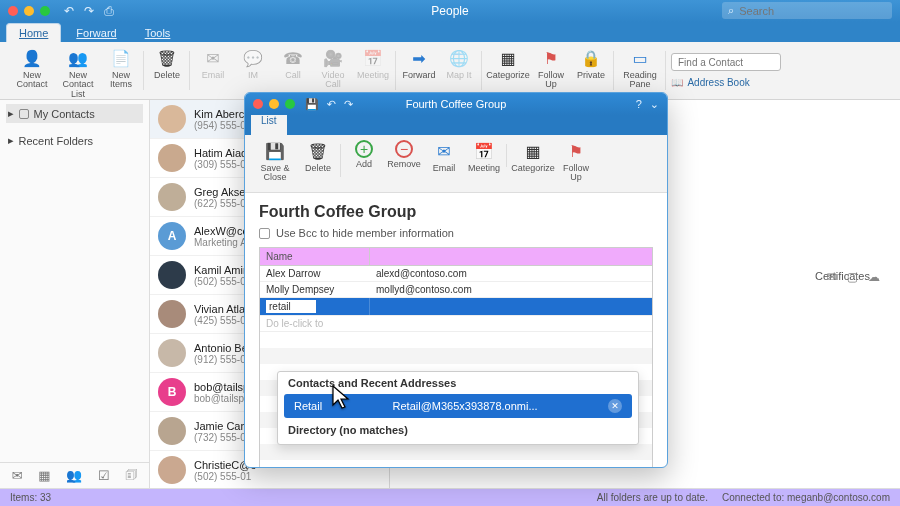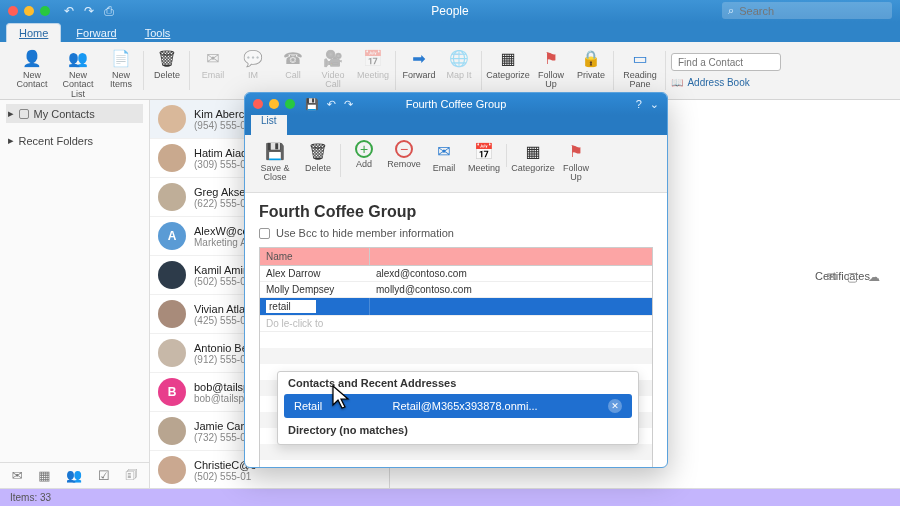--- a/index.html
+++ b/index.html
@@ -66,21 +66,21 @@
   .dhelp{position:absolute;right:8px;color:#dff0ff;font-size:11px;display:flex;gap:8px;}
   .dtabs{height:20px;background:#277ac2;display:flex;align-items:flex-end;padding-left:6px;}
   .dtab{padding:9px 10px;font-size:10px;color:#fff;border-radius:4px 4px 0 0;cursor:pointer;}
   .dtab.active{background:#f3f3f3;color:#2a6aa5;}
   .dribbon{height:58px;background:#f3f3f3;border-bottom:1px solid #ddd;display:flex;align-items:flex-start;padding:3px 4px;}
   .dbody{flex:1;padding:10px 14px;overflow:hidden;position:relative;}
   .gname{font-size:16px;font-weight:600;color:#333;margin-bottom:6px;}
   .chk{display:flex;align-items:center;gap:6px;font-size:11px;color:#555;margin-bottom:8px;}
   .chk .box{width:11px;height:11px;border:1px solid #999;border-radius:2px;background:#fff;}
   .tbl{width:100%;border:1px solid #ccc;}
-  .thd{display:flex;background:#fca5a5;border-bottom:1px solid #ccc;}
+  .thd{display:flex;background:#f0abfc;border-bottom:1px solid #ccc;}
   .thd div{padding:3px 6px;font-size:10px;color:#555;}
   .thd .c1{width:110px;border-right:1px solid #ccc;}
   .thd .c2{flex:1;}
   .trow{display:flex;border-bottom:1px solid #eee;font-size:10px;min-height:16px;align-items:center;}
   .trow .c1{width:110px;padding:2px 6px;}
   .trow .c2{flex:1;padding:2px 6px;}
   .trow.inp{background:#1f6fd0;color:#fff;}
   .trow.inp .c1{border-right:1px solid #4a8bd8}
   .trow.inp input{background:#fff;border:none;outline:none;font-size:10px;padding:1px 3px;width:50px;color:#333;}
   .trow.hint{color:#bbb}
@@ -319,20 +319,24 @@
     <div class="actions">
       <span>✉</span>
       <span>▢</span>
       <span>☁</span>
     </div>
   </div>
 </div>
 
 <div class="statusbar">
   <div>Items: 33</div>
+  <div style="display:flex;gap:14px">
+    <span>All folders are up to date.</span>
+    <span>Connected to: meganb@contoso.com</span>
+  </div>
 </div>
 
 <div class="dialog">
   <div class="dtitle">
     <div class="traffic">
       <div class="dot r"></div>
       <div class="dot y"></div>
       <div class="dot g"></div>
     </div>
     <div class="tb-icons">

